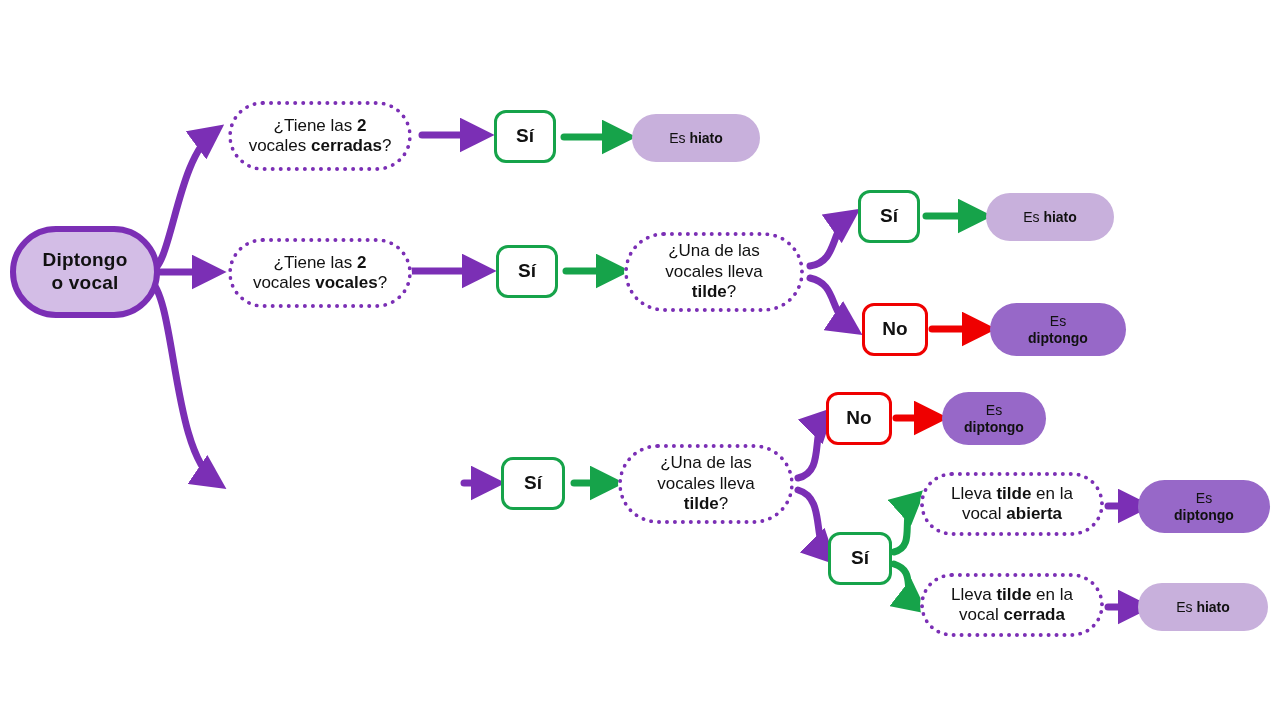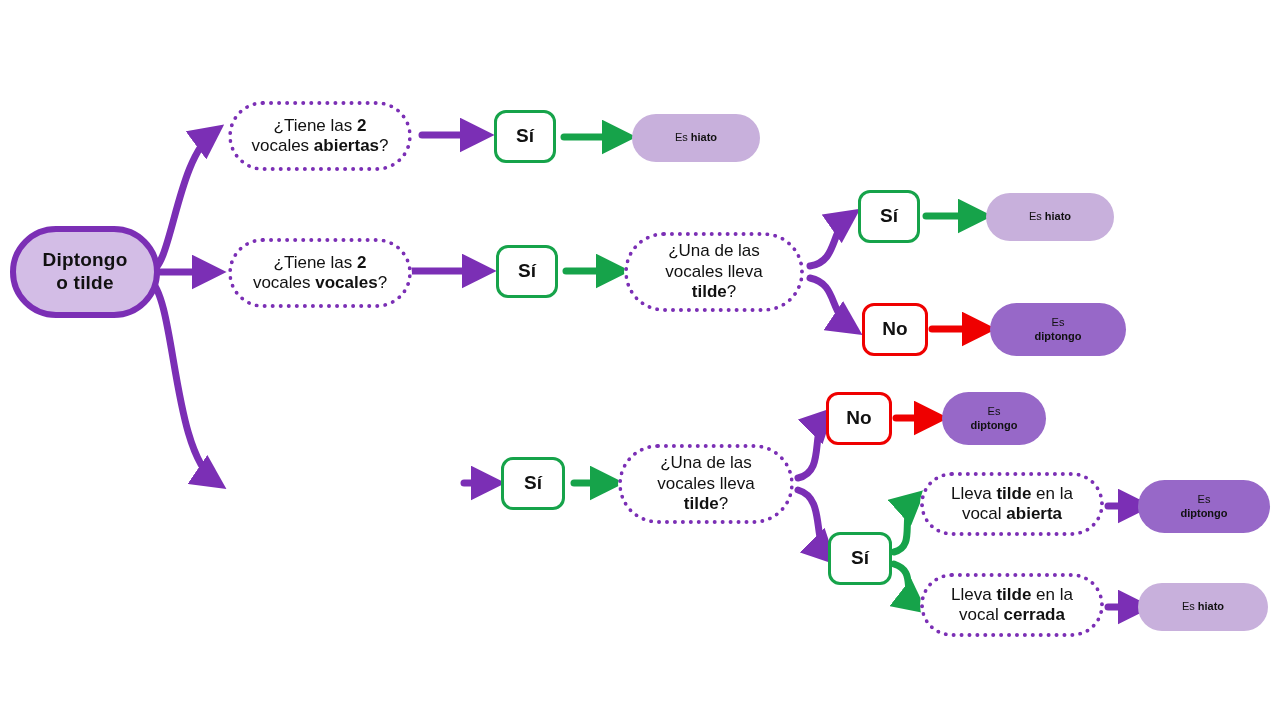--- a/index.html
+++ b/index.html
@@ -56,21 +56,21 @@
     background: #ffffff;
     border-radius: 12px;
     font-size: 19px;
     font-weight: bold;
   }
   .gate.yes { border: 3px solid #16a34a; }
   .gate.no  { border: 3px solid #ef0000; }
   
   .result {
     border-radius: 40px;
-    font-size: 11px;
+    font-size: 14px;
   }
   .result.light { background: #c8b0dc; }
   .result.dark  { background: #9768c8; }
   b { font-weight: bold; }
 </style>
 </head>
 <body>
 
 <div id="canvas">
 
@@ -136,28 +136,28 @@
     </g>
     <g fill="none" stroke="#7b2fb5" stroke-width="7" stroke-linecap="round" marker-end="url(#ahPurple)">
       <path d="M1108,506 L1140,506"></path>
       <path d="M1108,607 L1140,607"></path>
     </g>
   </svg>
 
   <div class="node root" style="left:10px; top:226px; width:150px; height:92px;">
     <div>
       <div>Diptongo</div>
-      <div>o tilde</div>
+      <div>o vocal</div>
     </div>
   </div>
 
   <div class="node question" style="left:228px; top:101px; width:184px; height:70px;">
     <div>
       <div><span>¿Tiene las </span><b>2</b></div>
-      <div><span>vocales </span><b>abiertas</b><span>?</span></div>
+      <div><span>vocales </span><b>cerradas</b><span>?</span></div>
     </div>
   </div>
   <div class="node gate yes" style="left:494px; top:110px; width:62px; height:53px;">
     <span>Sí</span>
   </div>
   <div class="node result light" style="left:632px; top:114px; width:128px; height:48px;">
     <div><span>Es </span><b>hiato</b></div>
   </div>
 
   <div class="node question" style="left:228px; top:238px; width:184px; height:70px;">

